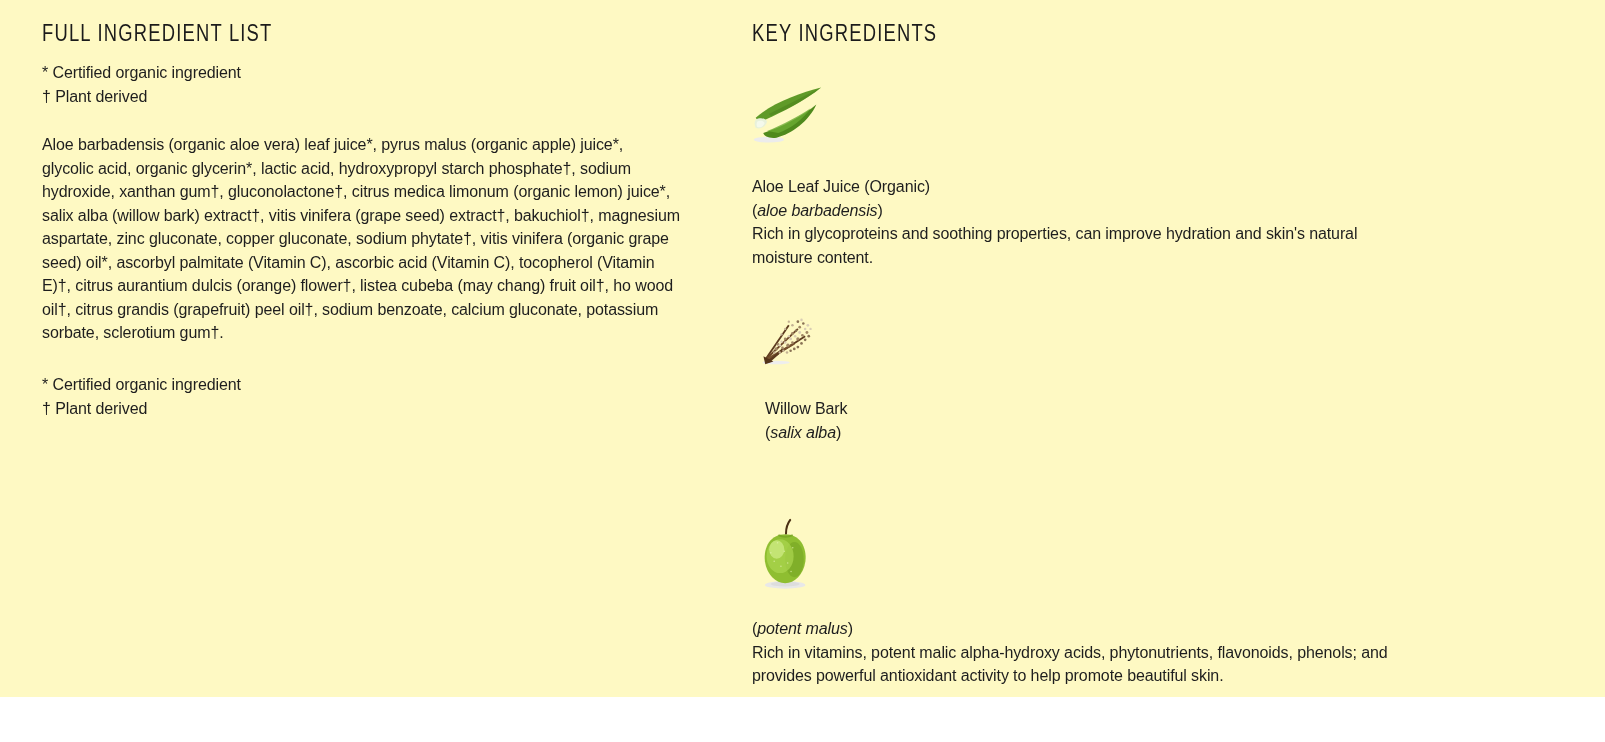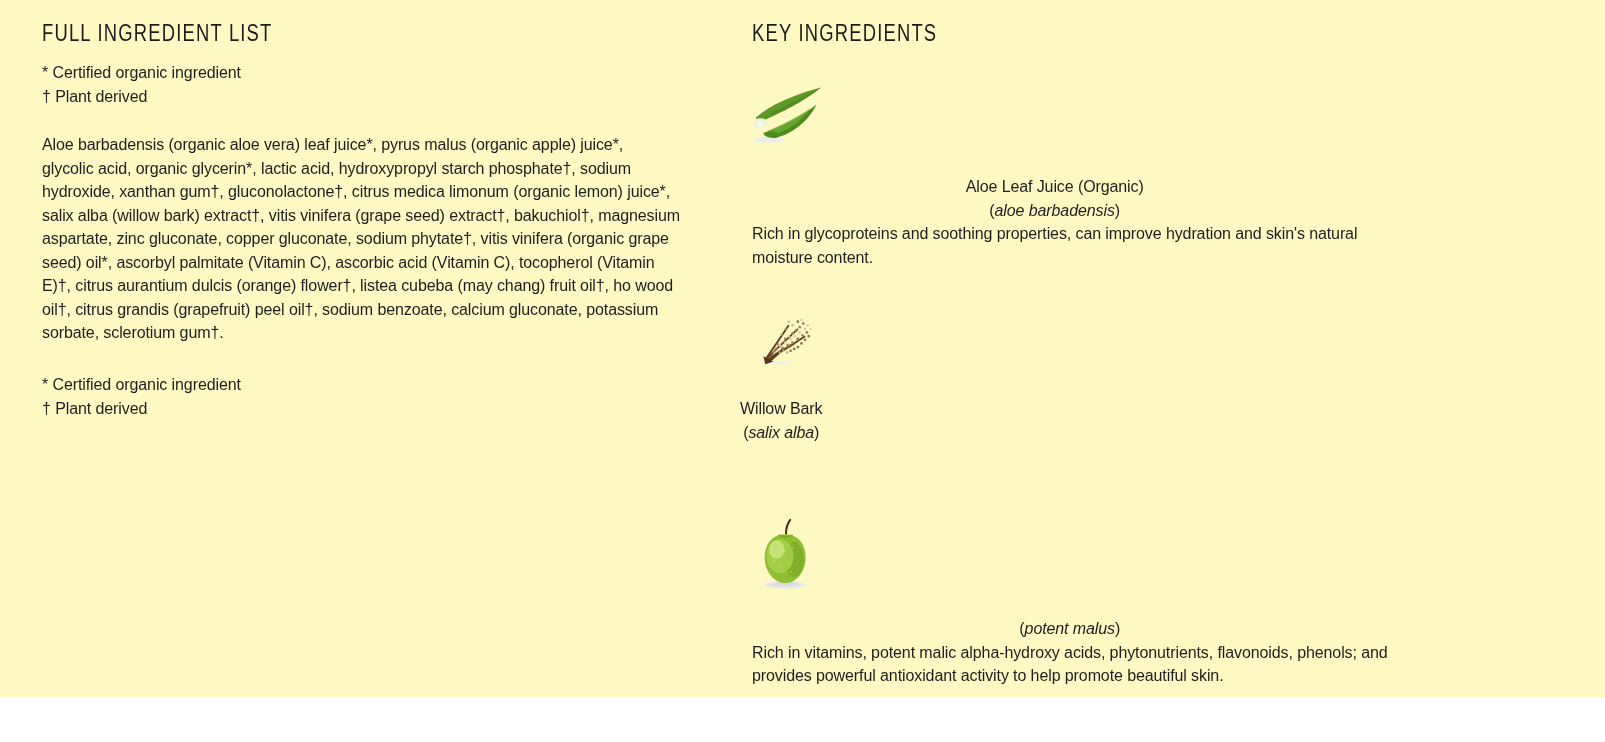--- a/index.html
+++ b/index.html
@@ -27,21 +27,20 @@
     line-height: 23.5px;
     letter-spacing: -0.1px;
     color: #1e1e1e;
     white-space: pre;
   }
   .ki-name, .ki-latin {
     font-size: 16px;
     line-height: 23.5px;
     letter-spacing: -0.1px;
     white-space: pre;
-    text-align: center;
   }
   .ki-latin em { font-style: italic; }
   .ki-desc {
     font-size: 16px;
     line-height: 23.5px;
     letter-spacing: -0.1px;
     white-space: pre;
   }
   svg { display: block; }
 </style>
@@ -140,21 +139,21 @@
           <circle cx="28" cy="46" r="1.3"></circle>
           <circle cx="18" cy="48" r="1.3"></circle>
         <circle cx="24" cy="48" r="1.3"></circle>
           <circle cx="34" cy="14" r="1.3"></circle>
           <circle cx="38" cy="18" r="1.4"></circle>
         <circle cx="30" cy="22" r="1.3"></circle>
           <circle cx="26" cy="28" r="1.3"></circle>
       </g>
     </svg>
 
-    <div class="pos" style="left:740px; top:397px;">
+    <div class="pos" style="left:765px; top:397px;">
       <div class="ki-name">Willow Bark</div>
       <div class="ki-latin"><span>(</span><em>salix alba</em><span>)</span></div>
     </div>
 
     <svg class="pos" style="left:759px; top:514px;" width="54" height="76" viewBox="0 0 64 90" aria-hidden="true">
       <ellipse cx="31" cy="84" rx="24" ry="4.5" fill="#e8e8e8"></ellipse>
       <ellipse cx="31" cy="83" rx="17" ry="3" fill="#dddddd"></ellipse>
       <path d="M31,24 C14,24 5,39 7,56 C9,72 20,82 31,82 C42,82 53,72 55,56 C57,39 48,24 31,24 Z" fill="#8fbe31"></path>
       <ellipse cx="42" cy="54" rx="11" ry="21" fill="#74a322" opacity="0.55"></ellipse>
       <ellipse cx="25" cy="50" rx="16" ry="20" fill="#a9d44d" opacity="0.75"></ellipse>

